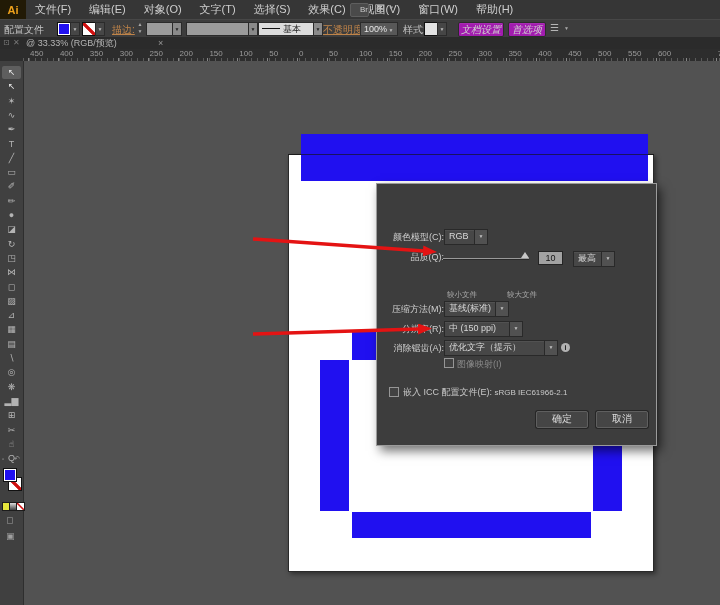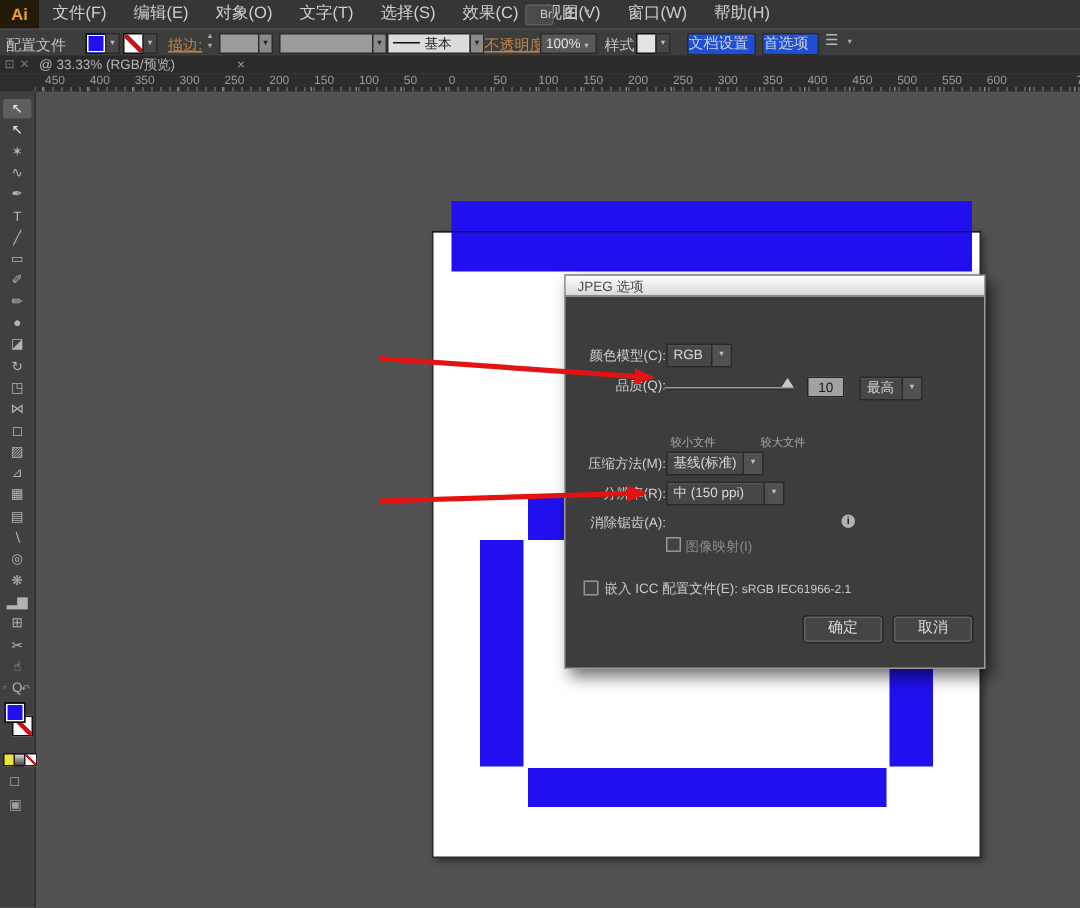--- a/index.html
+++ b/index.html
@@ -18,22 +18,22 @@
   #ws-switcher .chev{font-size:6px;color:#aaa;vertical-align:2px;}
   
   #control-bar{left:0;top:19px;width:720px;height:18px;background:#3d3d3d;
                border-top:1px solid #474747;border-bottom:1px solid #2c2c2c;font-size:10px;color:#c4c4c4;}
   .swatch-dd{width:8px;height:12px;background:#464646;border:1px solid #2b2b2b;color:#bbb;
              font-size:5px;text-align:center;line-height:12px;}
   .amberlbl{color:#c08449;text-decoration:underline;font-size:10px;}
   .ltdd{background:#9b9b9b;border:1px solid #2b2b2b;height:12px;}
   .ltdd-arrow{background:#8a8a8a;border:1px solid #2b2b2b;width:8px;height:12px;color:#222;
               font-size:5px;text-align:center;line-height:12px;}
-  .cbtn{background:#1d4ed8;border:1px solid #2b2b2b;box-shadow:inset 0 1px 0 rgba(255,255,255,.07);
-        border-radius:2px;color:#d0d0d0;font-size:10px;text-align:left;line-height:13px;height:13px;}
+  .cbtn{background:#a21caf;border:1px solid #2b2b2b;box-shadow:inset 0 1px 0 rgba(255,255,255,.07);
+        border-radius:2px;color:#d0d0d0;font-size:10px;text-align:center;line-height:13px;height:13px;font-style:italic;}
   
   #tab-bar{left:0;top:37px;width:720px;height:12px;background:#2b2b2b;color:#b5b5b5;font-size:9px;}
   #doc-tab{left:26px;top:0;height:12px;line-height:12px;}
   #tab-close{left:158px;top:0;color:#999;font-size:9px;line-height:12px;}
   .tabicon{color:#787878;font-size:8px;line-height:12px;}
   #ruler{left:0;top:49px;width:720px;height:12px;background:#2d2d2d;border-bottom:1px solid #1d1d1d;}
   #ruler .ticks{position:absolute;left:23px;right:0;bottom:0;height:3px;
       background:repeating-linear-gradient(90deg,#5a5a5a 0 1px,transparent 1px 6px);}
   .rlabel{position:absolute;top:0;font-size:8px;color:#9a9a9a;}
   .rlabel i{position:absolute;left:-2px;top:9px;width:1px;height:3px;background:#888;font-style:normal;}
@@ -217,21 +217,20 @@
     <div id="fill-swatch" class="abs" style="background:#2010f0"></div>
     <div id="stroke-swatch" class="abs"></div>
     <span class="minisq" style="left:2px;background:#e6e63c"></span>
     <span class="minisq" style="left:9px;background:linear-gradient(#ddd,#444)"></span>
     <span class="minisq" style="left:16px;background:linear-gradient(45deg,transparent 40%,#d01010 45%,#d01010 55%,transparent 60%),#fff"></span>
     <span class="tb-glyph" style="left:6px;top:454px;font-size:9px">◻</span>
     <span class="tb-glyph" style="left:6px;top:470px;font-size:9px">▣</span>
   </div>
 
   <div id="dialog" class="abs">
-    <div id="dialog-title">JPEG 选项</div>
 
     <span class="dlabel" style="left:6px;top:47px;width:61px">颜色模型(C):</span>
     <div class="dd" style="left:67px;top:45px;width:42px">
       <span class="dd-text">RGB</span>
       <span class="dd-arrow">▼</span>
     </div>
     <span class="dlabel" style="left:6px;top:67px;width:61px">品质(Q):</span>
     <div id="q-track"></div>
     <div id="q-handle"></div>
     <div id="q-value">10</div>
@@ -246,20 +245,24 @@
     <div class="dd" style="left:67px;top:117px;width:63px">
       <span class="dd-text">基线(标准)</span>
       <span class="dd-arrow">▼</span>
     </div>
     <span class="dlabel" style="left:6px;top:139px;width:61px">分辨率(R):</span>
     <div class="dd" style="left:67px;top:137px;width:77px">
       <span class="dd-text">中 (150 ppi)</span>
       <span class="dd-arrow">▼</span>
     </div>
     <span class="dlabel" style="left:6px;top:158px;width:61px">消除锯齿(A):</span>
+    <div class="dd" style="left:67px;top:156px;width:112px">
+      <span class="dd-text">优化文字（提示）</span>
+      <span class="dd-arrow">▼</span>
+    </div>
     <span id="info-icon">i</span>
     <span class="chk" style="left:67px;top:174px"></span>
     <span class="abs" style="left:80px;top:174px;font-size:9px;color:#8a8a8a">图像映射(I)</span>
 
     <span class="chk" style="left:12px;top:203px"></span>
     <span class="abs" style="left:26px;top:202px;font-size:9px;color:#c9c9c9"><span>嵌入 ICC 配置文件(E):</span> <span style="font-size:8px">sRGB IEC61966-2.1</span></span>
 
     <div class="dbtn" style="left:159px;top:227px">确定</div>
     <div class="dbtn" style="left:219px;top:227px">取消</div>
   </div>

